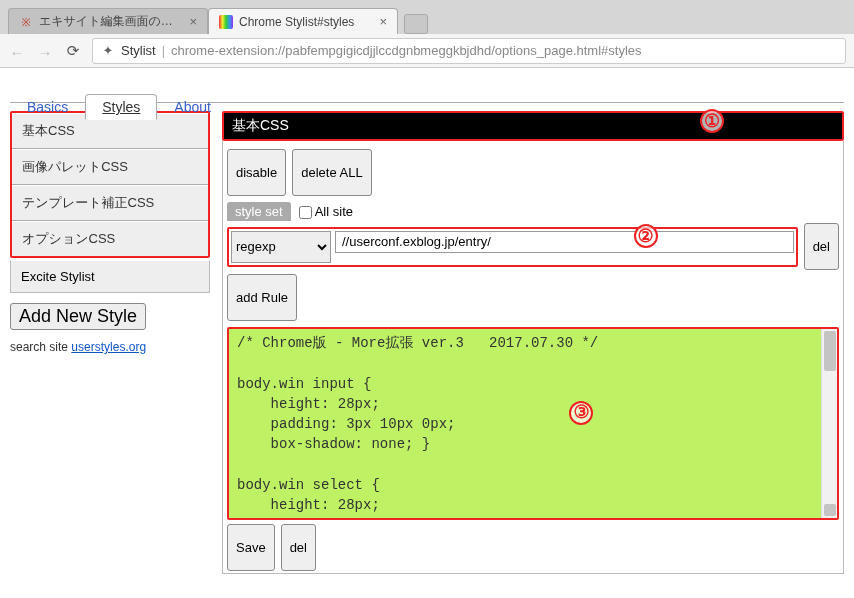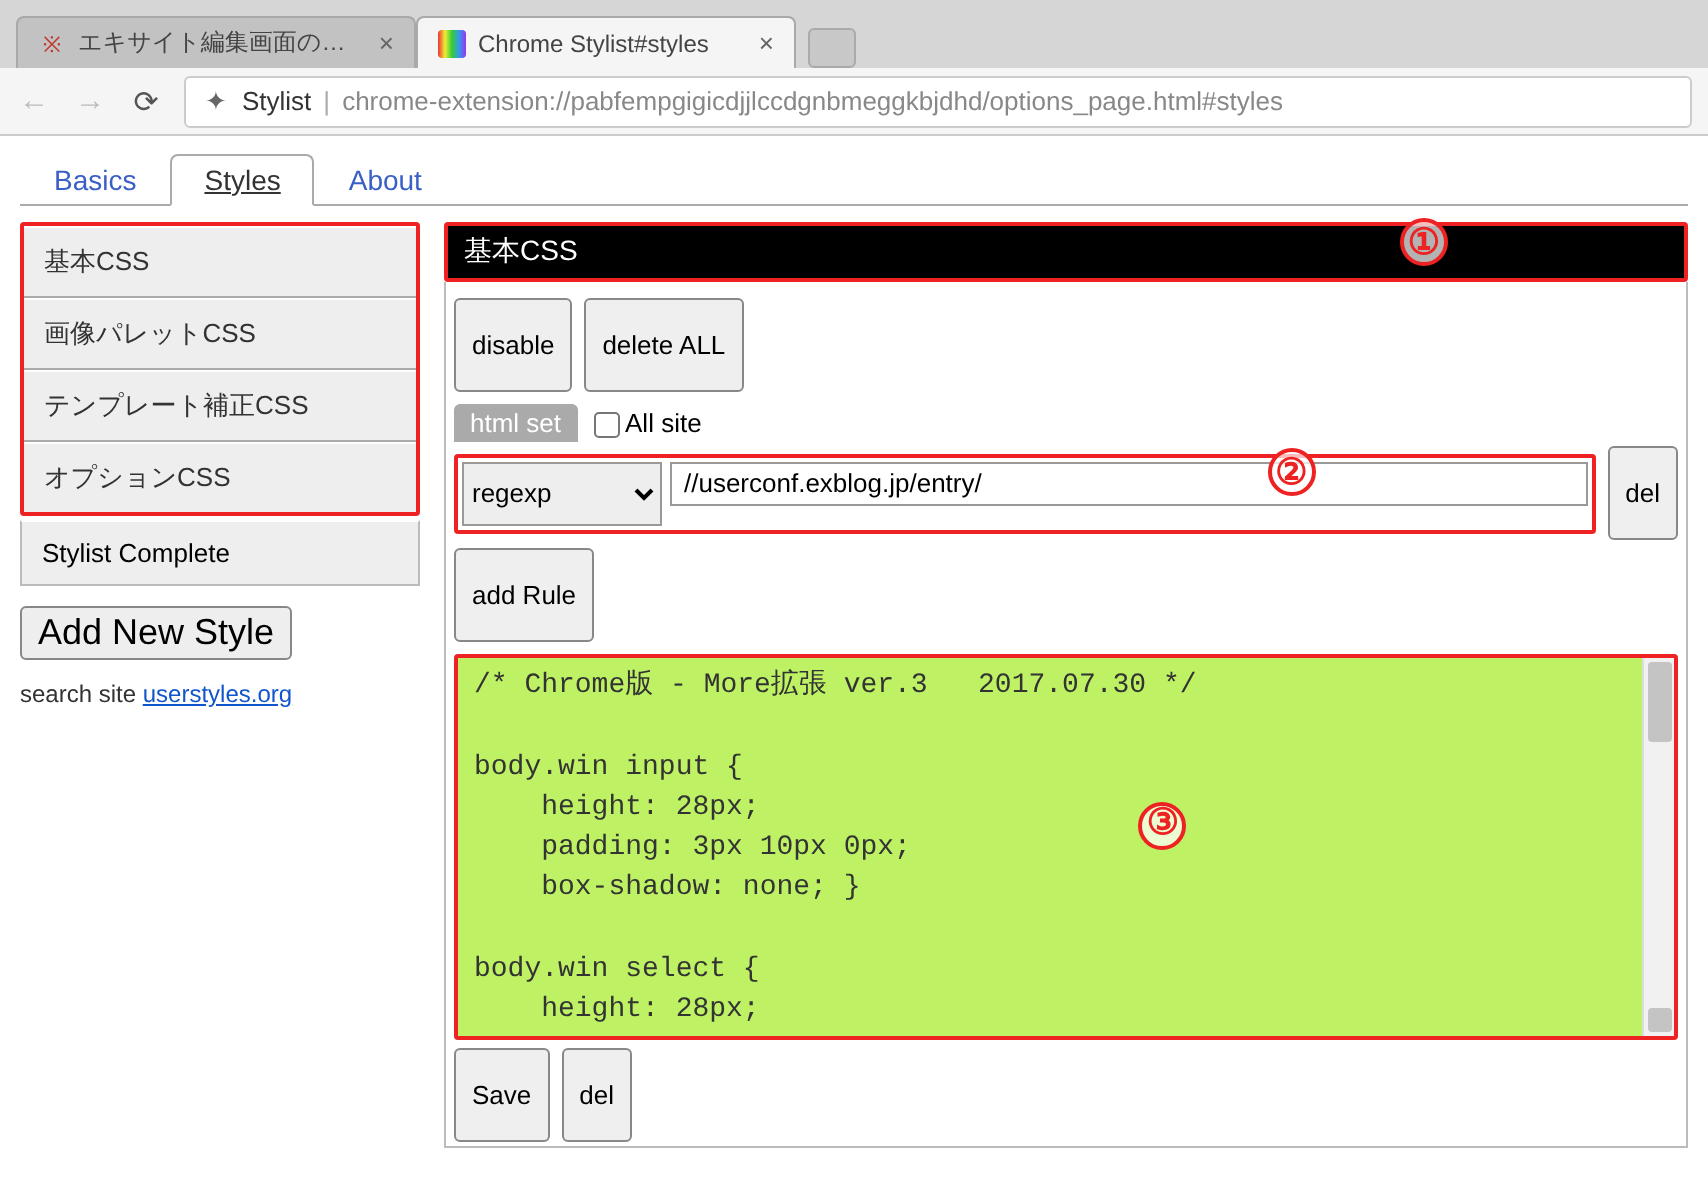--- a/index.html
+++ b/index.html
@@ -18,21 +18,21 @@
 .nav-icon { width: 18px; height: 18px; display: flex; align-items: center; justify-content: center; color: #555; font-size: 15px; cursor: pointer; }
 .nav-icon.disabled { color: #bbb; }
 .omnibox { flex: 1; display: flex; align-items: center; height: 26px; background: #fff; border: 1px solid #ccc; border-radius: 3px; padding: 0 8px; gap: 6px; font-size: 13px; }
 .omnibox .page-icon { width: 14px; height: 14px; display: flex; align-items: center; justify-content: center; color: #666; }
 .omnibox .url-title { color: #333; }
 .omnibox .url-sep { color: #aaa; }
 .omnibox .url-rest { color: #888; }
 
 .page-body { padding: 8px 10px; }
 .top-tabs { display: flex; border-bottom: 1px solid #aaa; margin-bottom: 8px; }
-.top-tab { padding: 4px 16px; font-size: 14px; color: #3a5fc7; cursor: pointer; border: 1px solid transparent; border-bottom: none; position: relative; top: 1px; }
+.top-tab { padding: 4px 16px; font-size: 14px; color: #3a5fc7; cursor: pointer; border: 1px solid transparent; border-bottom: none; position: relative; top: 18px; }
 .top-tab.active { background: #fff; border-color: #aaa; border-bottom: 1px solid #fff; border-radius: 4px 4px 0 0; color: #333; text-decoration: underline; }
 
 .main-area { display: flex; gap: 12px; }
 .sidebar { width: 200px; }
 .style-list { border: 2px solid #ee2222; border-radius: 2px; }
 .style-item { padding: 8px 10px; background: #eee; border-bottom: 1px solid #aaa; border-top: 1px solid #fff; cursor: pointer; font-size: 13px; color: #333; }
 .excite-item { padding: 8px 10px; background: #eee; border: 1px solid #bbb; border-top: 1px solid #fff; margin-top: 2px; cursor: pointer; }
 .add-style-btn { margin-top: 10px; padding: 2px 8px; font-size: 18px; border: 1px solid #888; background: #eee; border-radius: 3px; cursor: pointer; }
 .search-line { margin-top: 10px; font-size: 12px; color: #333; }
 .search-line a { color: #1155cc; }
@@ -100,40 +100,40 @@
   </div>
 
   <div class="main-area">
     <div class="sidebar">
       <div class="style-list">
         <div class="style-item">基本CSS</div>
         <div class="style-item">画像パレットCSS</div>
         <div class="style-item">テンプレート補正CSS</div>
         <div class="style-item" style="border-bottom:none">オプションCSS</div>
       </div>
-      <div class="excite-item">Stylist Complete</div>
+      <div class="excite-item">Excite Stylist</div>
       <button class="add-style-btn">Add New Style</button>
       <div class="search-line">
         <span>search site </span><a href="#">userstyles.org</a>
       </div>
     </div>
 
     <div class="editor">
       <div class="title-bar">
         <span>基本CSS</span>
         <div class="anno anno1">①</div>
       </div>
       <div style="border:1px solid #bbb; border-top:none; padding:4px 4px 2px">
         <div class="btn-row">
           <button class="btn">disable</button>
           <button class="btn">delete ALL</button>
         </div>
 
         <div class="style-set-bar">
-          <span class="style-set-label">html set</span>
+          <span class="style-set-label">style set</span>
           <label class="checkbox-wrap">
             <input type="checkbox" style="">
             <span>All site</span>
           </label>
         </div>
 
         <div class="rule-row">
           <div class="rule-box">
             <select class="rule-select">
               <option>regexp</option>

